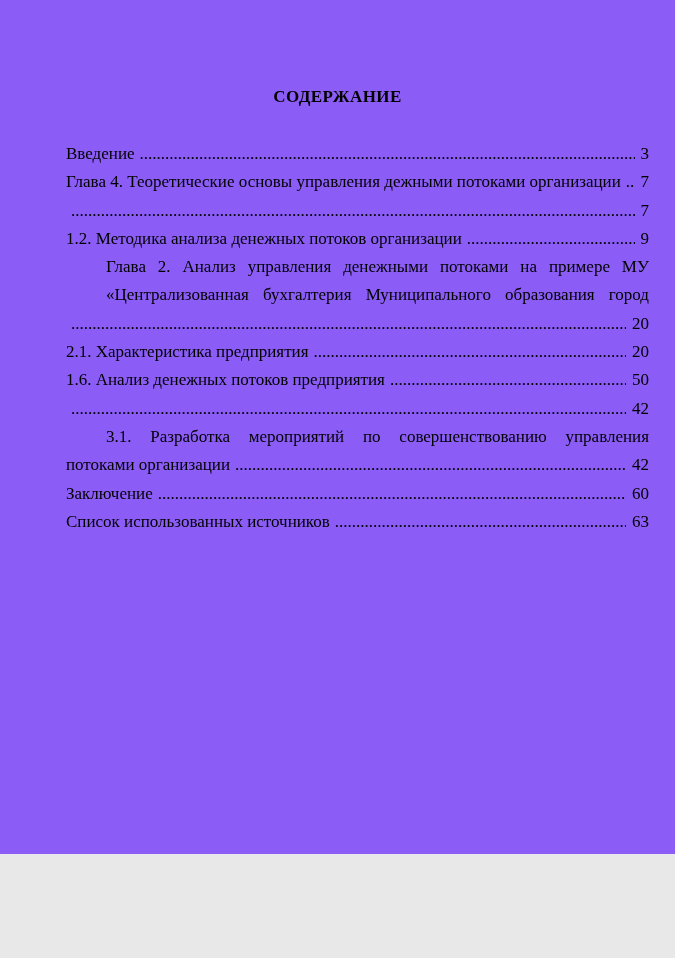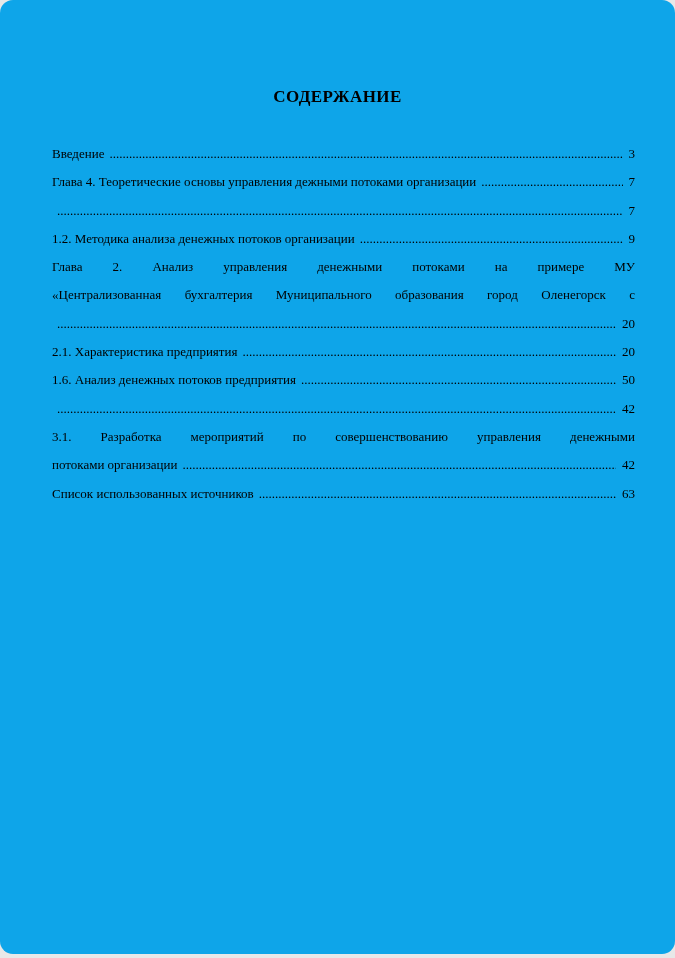--- a/index.html
+++ b/index.html
@@ -3,56 +3,56 @@
 <meta charset="utf-8">
 <style>
   html, body {
     margin: 0;
     padding: 0;
     background: #e8e8e8;
   }
   .page {
     position: relative;
     width: 675px;
-    height: 954px;
+    height: 854px;
     margin: 0 auto;
-    background: #0ea5e9;
+    background: #8b5cf6;
     font-family: "Liberation Serif", "DejaVu Serif", serif;
     color: #000000;
     overflow: hidden;
-    border-radius: 13px;
   }
   .doc-title {
     position: absolute;
     top: 83px;
     left: 0;
     width: 100%;
     text-align: center;
     font-size: 17px;
     font-weight: 700;
     line-height: 28px;
     letter-spacing: 0.4px;
   }
   .toc {
     position: absolute;
     top: 140px;
-    left: 52px;
+    left: 66px;
     width: 583px;
-    font-size: 13px;
+    font-size: 17px;
   }
   .toc-line {
     line-height: 28.3px;
     height: 28.3px;
     overflow: hidden;
   }
   
   .toc-line.justify {
     text-align: justify;
     text-align-last: justify;
     white-space: normal;
+    margin-left: 40px;
   }
   
   .toc-line.last {
     display: flex;
   }
   .toc-text {
     white-space: pre;
     line-height: 28.3px;
   }
   .toc-dots {
@@ -118,18 +118,23 @@
         <span class="toc-dots"></span>
         <span class="toc-page">42</span>
       </div>
       <div class="toc-line justify">3.1. Разработка мероприятий по совершенствованию управления денежными</div>
       <div class="toc-line last">
         <span class="toc-text">потоками организации</span>
         <span class="toc-dots"></span>
         <span class="toc-page">42</span>
       </div>
       <div class="toc-line last">
+        <span class="toc-text">Заключение</span>
+        <span class="toc-dots"></span>
+        <span class="toc-page">60</span>
+      </div>
+      <div class="toc-line last">
         <span class="toc-text">Список использованных источников</span>
         <span class="toc-dots"></span>
         <span class="toc-page">63</span>
       </div>
     </div>
 </div>
 
 </body></html>

